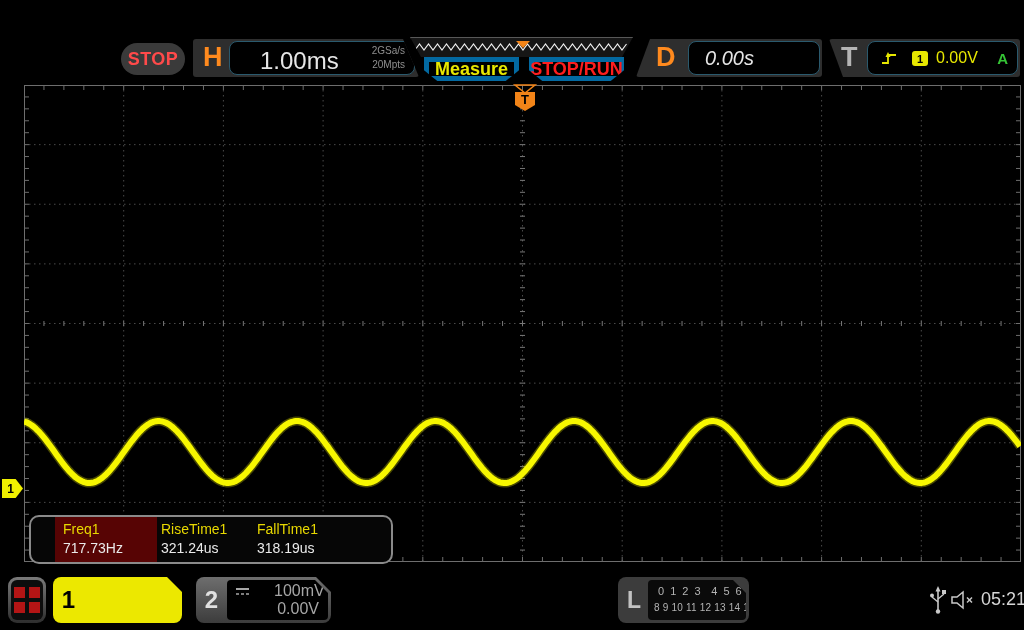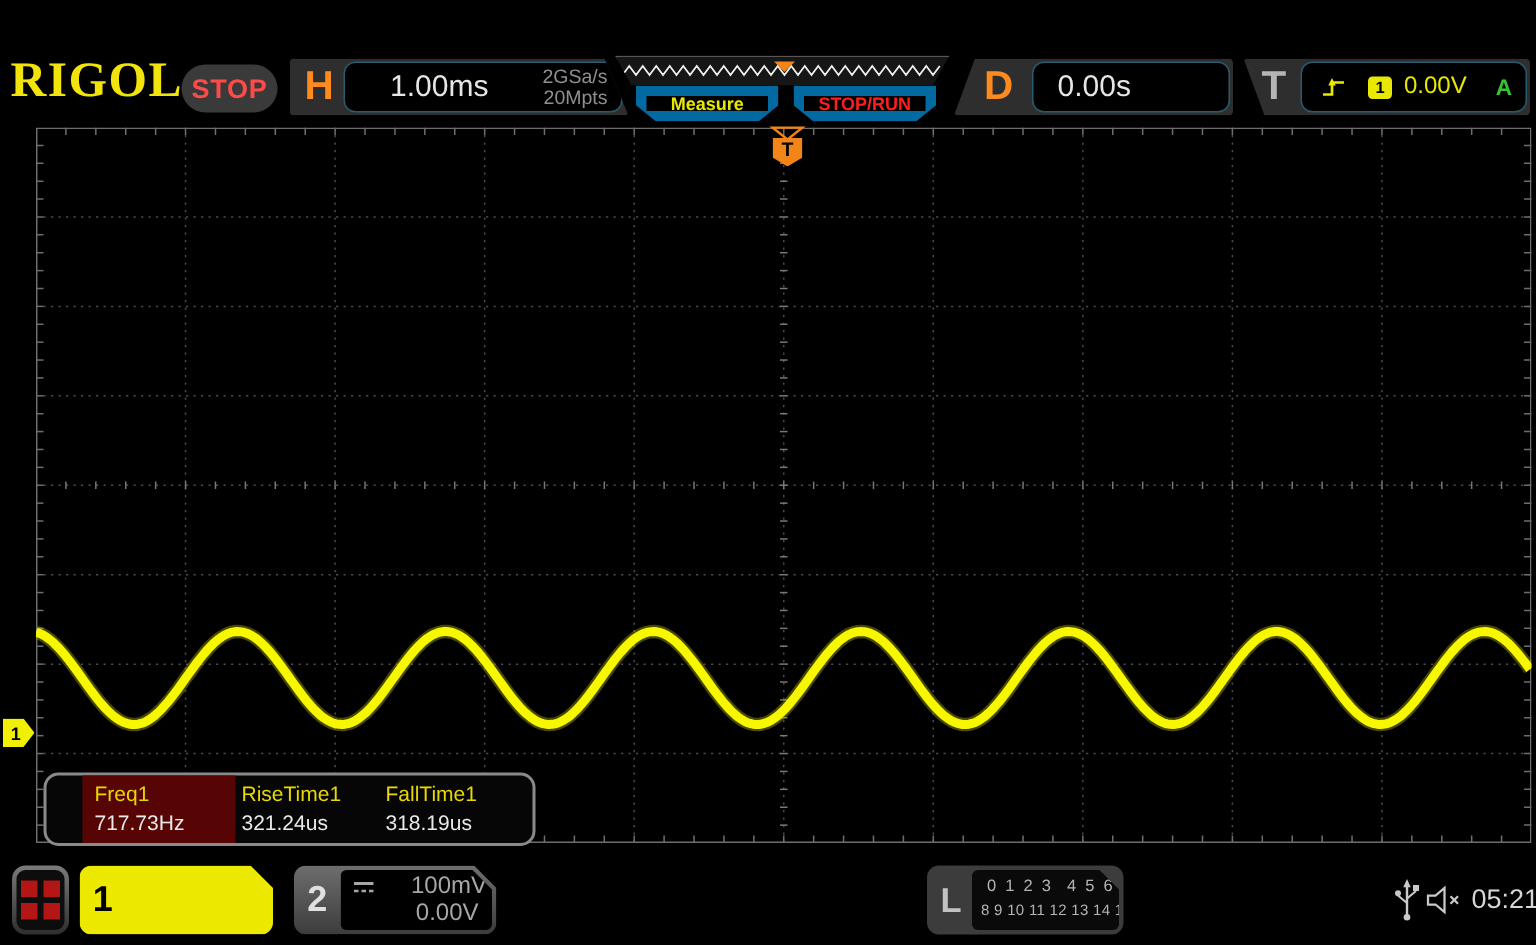--- a/index.html
+++ b/index.html
@@ -18,48 +18,48 @@
       font-size:18px;letter-spacing:0.5px;}
   .grp{background:#2e2e2e;height:38px;top:39px;}
   .h-grp{left:193px;width:226px;clip-path:polygon(0 0,210px 0,226px 38px,0 38px);border-radius:3px;}
   .d-grp{left:636px;width:186px;clip-path:polygon(14px 0,186px 0,186px 38px,0 38px);border-radius:3px;}
   .t-grp{left:829px;width:191px;clip-path:polygon(0 0,191px 0,191px 38px,14px 38px);border-radius:3px;}
   .grp-letter{position:absolute;top:3px;font-size:27px;font-weight:bold;line-height:31px;}
   .orange{color:#ff8a1e;}
   .gray-letter{color:#b5b5b5;}
   .inner-box{position:absolute;top:2px;height:32px;background:#000;border:1px solid #2a5a6e;
              border-radius:8px;}
-  .tb-main{position:absolute;left:30px;top:5px;font-size:20px;color:#e6e6e6;}
-  .tb-rate{position:absolute;right:9px;top:2px;font-size:13px;color:#8f8f8f;text-align:right;line-height:14px;}
-  .d-val{position:absolute;left:16px;top:5px;font-size:20px;color:#e6e6e6;}
+  .tb-main{position:absolute;left:30px;top:5px;font-size:24px;color:#e6e6e6;}
+  .tb-rate{position:absolute;right:9px;top:2px;font-size:10px;color:#8f8f8f;text-align:right;line-height:14px;}
+  .d-val{position:absolute;left:16px;top:5px;font-size:20px;color:#e6e6e6;font-style:italic;}
   .mem-bar{left:410px;top:37px;width:223px;height:20px;background:#161616;border:1px solid #585858;
            clip-path:polygon(0 0,223px 0,212px 20px,11px 20px);}
-  .hex-btn{top:57px;width:95px;height:24px;background:#000;border:7px solid #0369a1;
+  .hex-btn{top:57px;width:95px;height:24px;background:#000;border:5px solid #0369a1;
       clip-path:polygon(0 0,100% 0,100% 55%,86% 100%,14% 100%,0 55%);
-      display:flex;align-items:center;justify-content:center;font-weight:bold;font-size:12px;box-sizing:border-box;}
+      display:flex;align-items:center;justify-content:center;font-weight:bold;font-size:18px;box-sizing:border-box;}
   .measure-btn{left:424px;color:#e8e800;}
   .stoprun-btn{left:529px;color:#ff1e1e;}
   .trg-ch-badge{position:absolute;left:44px;top:9px;width:16px;height:15px;background:#e8e800;
       border-radius:3px;color:#000;font-weight:bold;font-size:11px;display:flex;align-items:center;justify-content:center;}
   .trg-level{position:absolute;left:68px;top:7px;font-size:16px;color:#e8e800;}
   .trg-mode{position:absolute;right:9px;top:8px;font-size:15px;font-weight:bold;color:#35c435;}
 
   
   .plot{left:24px;top:85px;width:997px;height:477px;}
   .trig-marker-tri{left:512px;top:84px;}
   .trig-marker-badge{left:515px;top:92px;width:20px;height:19px;background:#f28418;
       clip-path:polygon(0 0,100% 0,100% 68%,50% 100%,0 68%);
       display:flex;align-items:flex-start;justify-content:center;color:#000;font-weight:bold;font-size:13px;}
   .ch1-marker{left:2px;top:479px;width:21px;height:19px;background:#f0f000;
       clip-path:polygon(0 0,65% 0,100% 50%,65% 100%,0 100%);
       display:flex;align-items:center;justify-content:center;padding-right:4px;box-sizing:border-box;
       color:#000;font-weight:bold;font-size:12px;}
 
   
-  .meas-panel{left:29px;top:515px;width:328px;height:49px;background:#060606;
+  .meas-panel{left:29px;top:515px;width:364px;height:49px;background:#060606;
       border:2px solid #8a8a8a;border-radius:10px;box-sizing:border-box;}
   .meas-red{position:absolute;left:24px;top:0;width:102px;height:45px;background:#570404;}
   .mcol{position:absolute;top:0;height:45px;}
   .mcol .mlabel{position:absolute;top:4px;left:0;font-size:14px;color:#e8d800;}
   .mcol .mvalue{position:absolute;top:23px;left:0;font-size:14px;color:#eaeaea;}
   .mc1{left:32px;} .mc2{left:130px;} .mc3{left:226px;}
 
   
   .menu-btn{left:8px;top:577px;width:38px;height:46px;border-radius:9px;
       background:linear-gradient(#7a7a7a,#2e2e2e);}
@@ -86,21 +86,20 @@
   .l-row1{position:absolute;left:10px;top:5px;font-size:11px;color:#b4b4b4;letter-spacing:1.5px;white-space:pre;}
   .l-row2{position:absolute;left:6px;top:22px;font-size:10px;color:#b4b4b4;letter-spacing:0.2px;white-space:pre;}
   .clock{left:981px;top:589px;font-size:18px;color:#d6d6d6;}
 </style>
 </head>
 <body>
 
 <div class="screen">
 
 
-  <div class="abs rigol">RIGOL</div>
   <div class="abs stop-badge">STOP</div>
 
   <div class="abs grp h-grp">
     <div class="grp-letter orange" style="left:10px;">H</div>
     <div class="inner-box" style="left:36px;width:184px;">
       <div class="tb-main">1.00ms</div>
       <div class="tb-rate">
         <div>2GSa/s</div>
         <div>20Mpts</div>
       </div>

